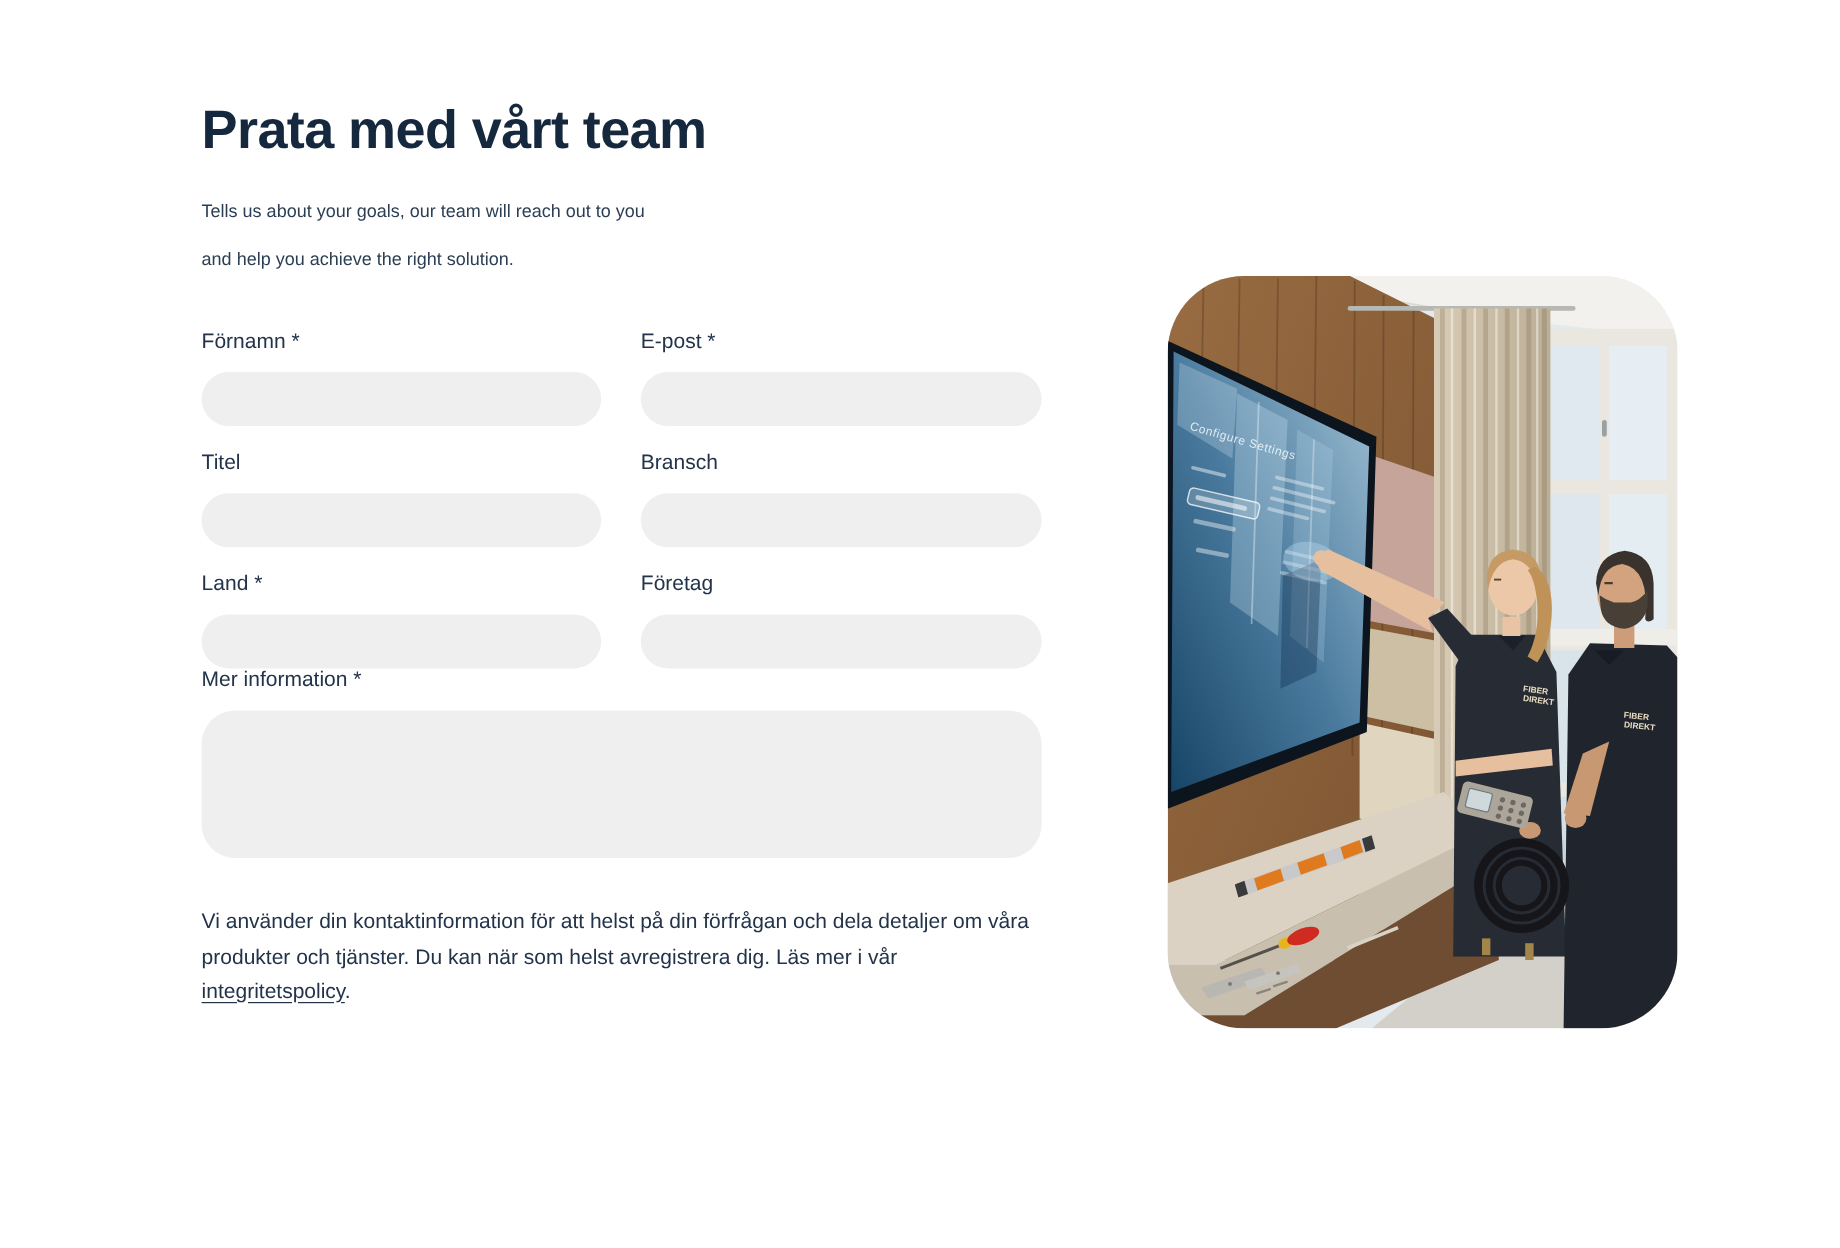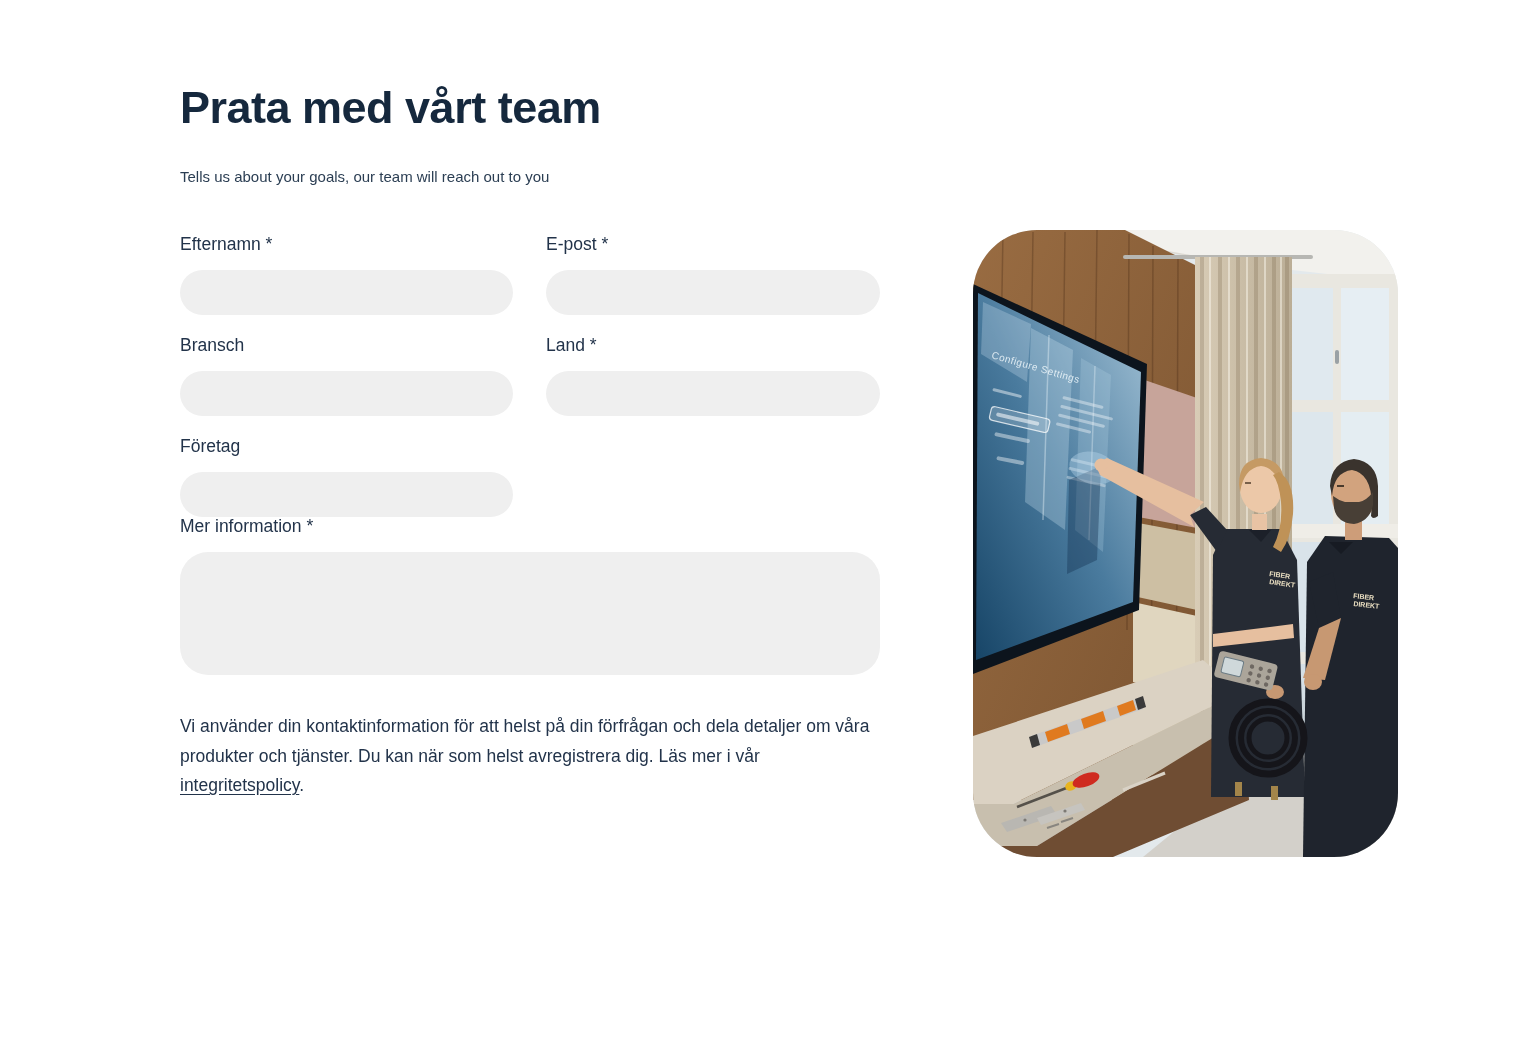--- a/index.html
+++ b/index.html
@@ -6,21 +6,21 @@
   html, body { margin: 0; padding: 0; }
   body {
     width: 1533px; height: 1040px;
     background: #ffffff;
     font-family: "Liberation Sans", sans-serif;
     overflow: hidden;
     position: relative;
   }
   .content {
     position: absolute;
-    left: 180px; top: 0;
+    left: 168px; top: 0;
     width: 700px;
   }
   h1.page-title {
     margin: 84px 0 0 0;
     font-size: 45px;
     line-height: 48px;
     font-weight: 700;
     letter-spacing: -0.5px;
     color: #15283d;
   }
@@ -92,29 +92,34 @@
   }
   .photo svg { display: block; }
 </style>
 </head>
 <body>
 
 <div class="content">
   <h1 class="page-title">Prata med vårt team</h1>
   <p class="subtitle">
     <span>Tells us about your goals, our team will reach out to you</span>
+    <span>and help you achieve the right solution.</span>
   </p>
 
   <form class="grid">
     <div class="field">
-      <label>Efternamn *</label>
+      <label>Förnamn *</label>
       <input type="text" style="">
     </div>
     <div class="field">
       <label>E-post *</label>
+      <input type="text" style="">
+    </div>
+    <div class="field">
+      <label>Titel</label>
       <input type="text" style="">
     </div>
     <div class="field">
       <label>Bransch</label>
       <input type="text" style="">
     </div>
     <div class="field">
       <label>Land *</label>
       <input type="text" style="">
     </div>

